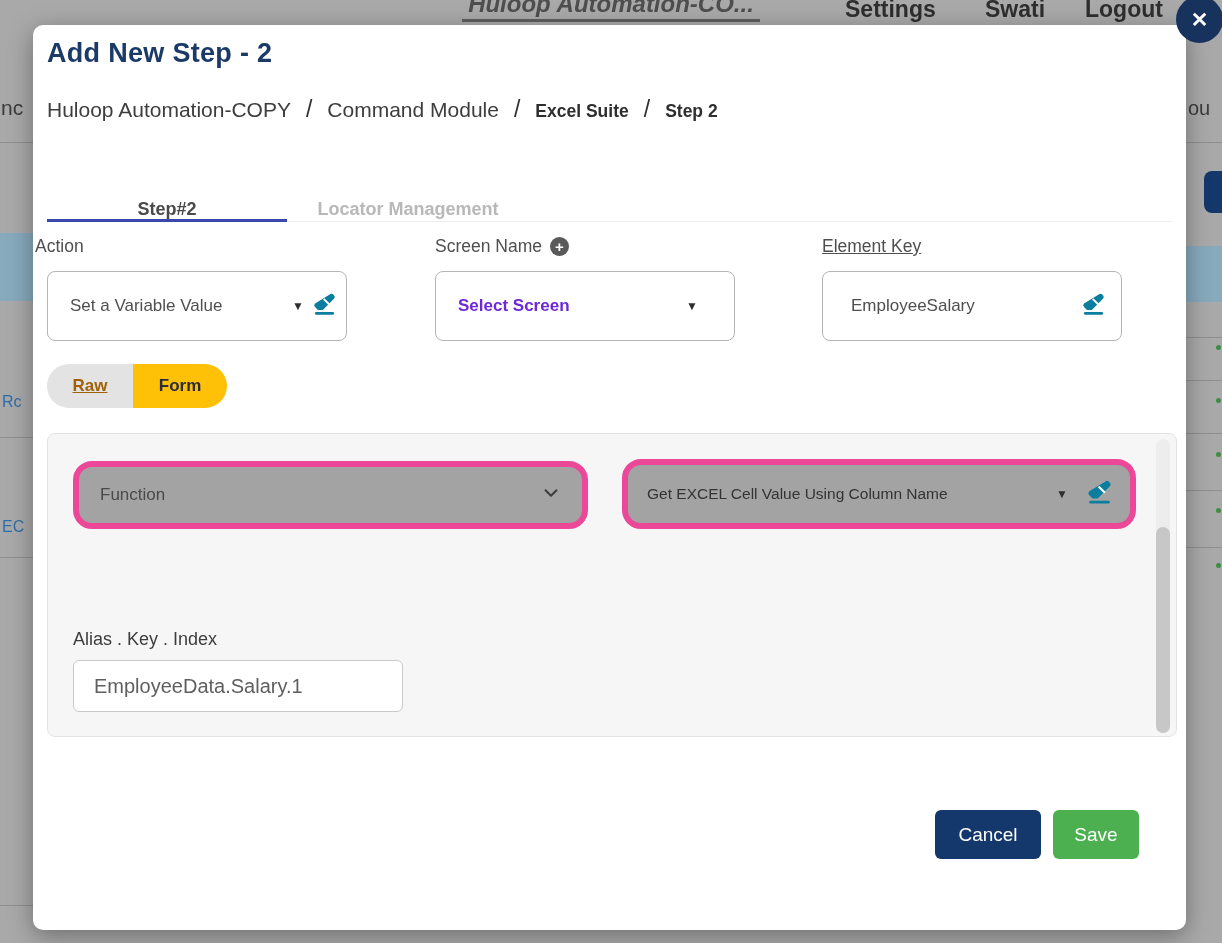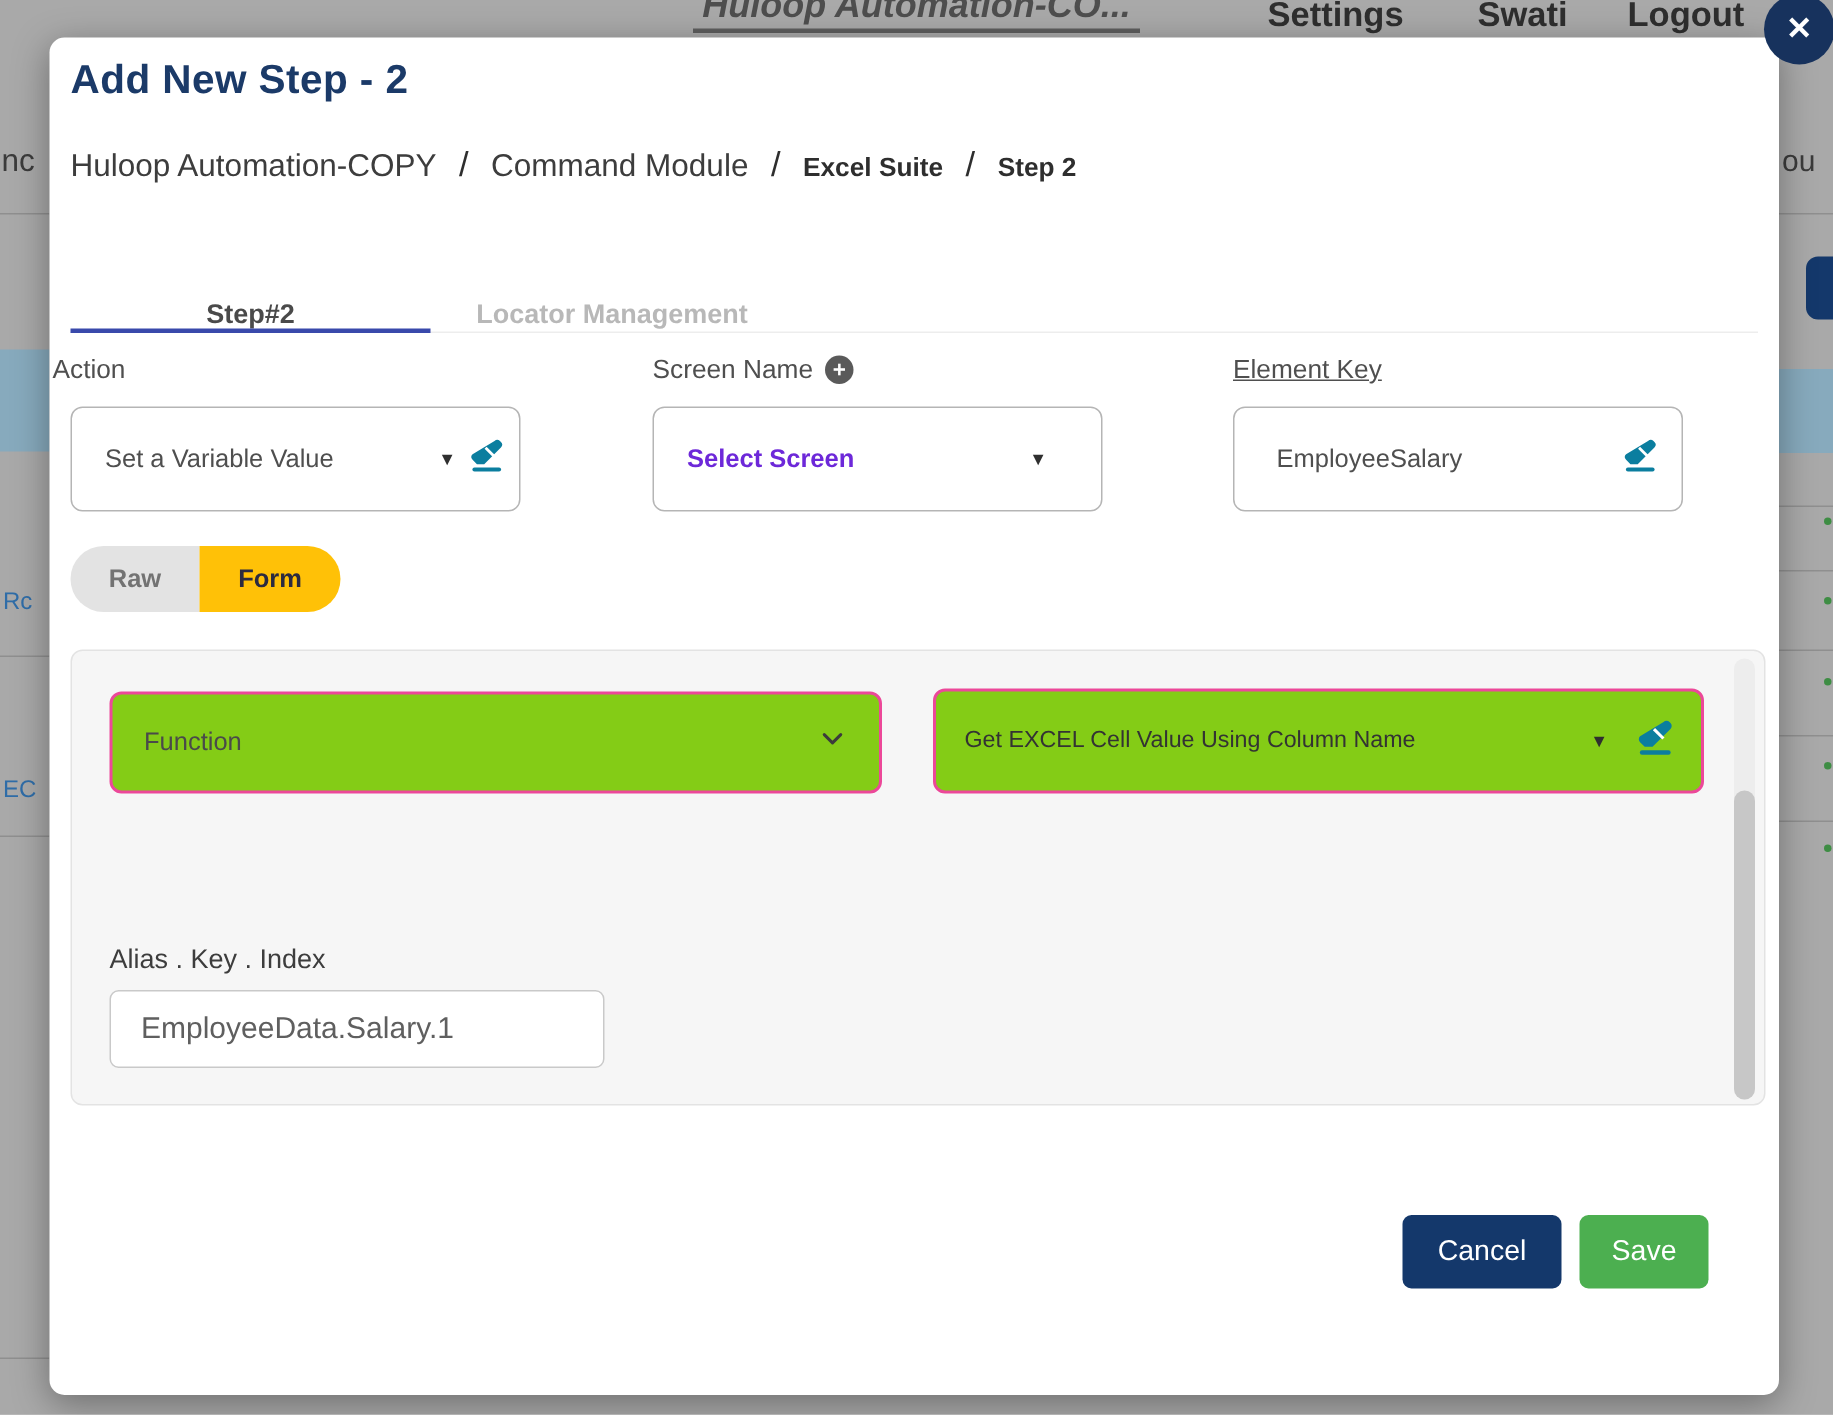--- a/index.html
+++ b/index.html
@@ -45,27 +45,27 @@
              background:#fff; display:flex; align-items:center; }
   .fld-text { padding-left:22px; font-size:17px; color:#4f4f4f; }
   .fld-placeholder { color:#6d28d9;font-weight:bold; }
   .fld-input { border:none; outline:none; background:transparent; font-size:17px; color:#4f4f4f;
                padding-left:28px; width:230px; font-family:"Liberation Sans", sans-serif; }
   .tri { position:absolute; font-size:12px; color:#2f2f2f; top:50%; transform:translateY(-50%); cursor:pointer; }
   .eraser { position:absolute; top:50%; transform:translateY(-50%); cursor:pointer; }
 
   .toggle { position:absolute; left:14px; top:339px; height:44px; display:flex; }
   .toggle-raw { width:86px; background:#e3e3e3; border-radius:22px 0 0 22px; display:flex; align-items:center;
-                justify-content:center; font-size:17px; font-weight:bold; color:#737373; cursor:pointer; }
+                justify-content:center; font-size:17px; font-weight:bold; color:#a16207; cursor:pointer;text-decoration:underline; }
   .toggle-form { width:94px; background:#ffc107; border-radius:0 22px 22px 0; display:flex; align-items:center;
                  justify-content:center; font-size:17px; font-weight:bold; color:#2b2b40; cursor:pointer; }
 
   .panel { position:absolute; left:14px; top:408px; width:1130px; height:304px; background:#f6f6f6;
            border:1px solid #e3e3e3; border-radius:8px; }
-  .sel { position:absolute; background:#84cc16; border:2px solid #ec4899; border-radius:8px; display:flex; align-items:center; }
+  .sel { position:absolute; background:#a3a3a3; border:6px solid #ec4899; border-radius:19px; display:flex; align-items:center; }
   .sel-fn { left:25px; top:27px; width:515px; height:68px; }
   .sel-val { left:574px; top:25px; width:514px; height:70px; }
   .sel-text { padding-left:21px; font-size:17px; color:#4a4a4a; }
   .sel-text-sm { padding-left:19px; font-size:15.5px; color:#333; }
   .chev { position:absolute; right:20px; top:50%; transform:translateY(-50%); }
   .sbar-track { position:absolute; left:1108px; top:5px; width:14px; height:294px; background:#ededed; border-radius:7px; }
   .sbar-thumb { position:absolute; left:0; top:88px; width:14px; height:206px; background:#c7c7c7; border-radius:7px; cursor:pointer; }
   .expr { position:absolute; left:25px; top:138px; font-size:24px; font-weight:500; color:#2c2c2c; }
   .args-label { position:absolute; left:25px; top:195px; font-size:18px; color:#3d3d3d; }
   .args-box { position:absolute; left:25px; top:226px; width:330px; height:52px; background:#fff;

